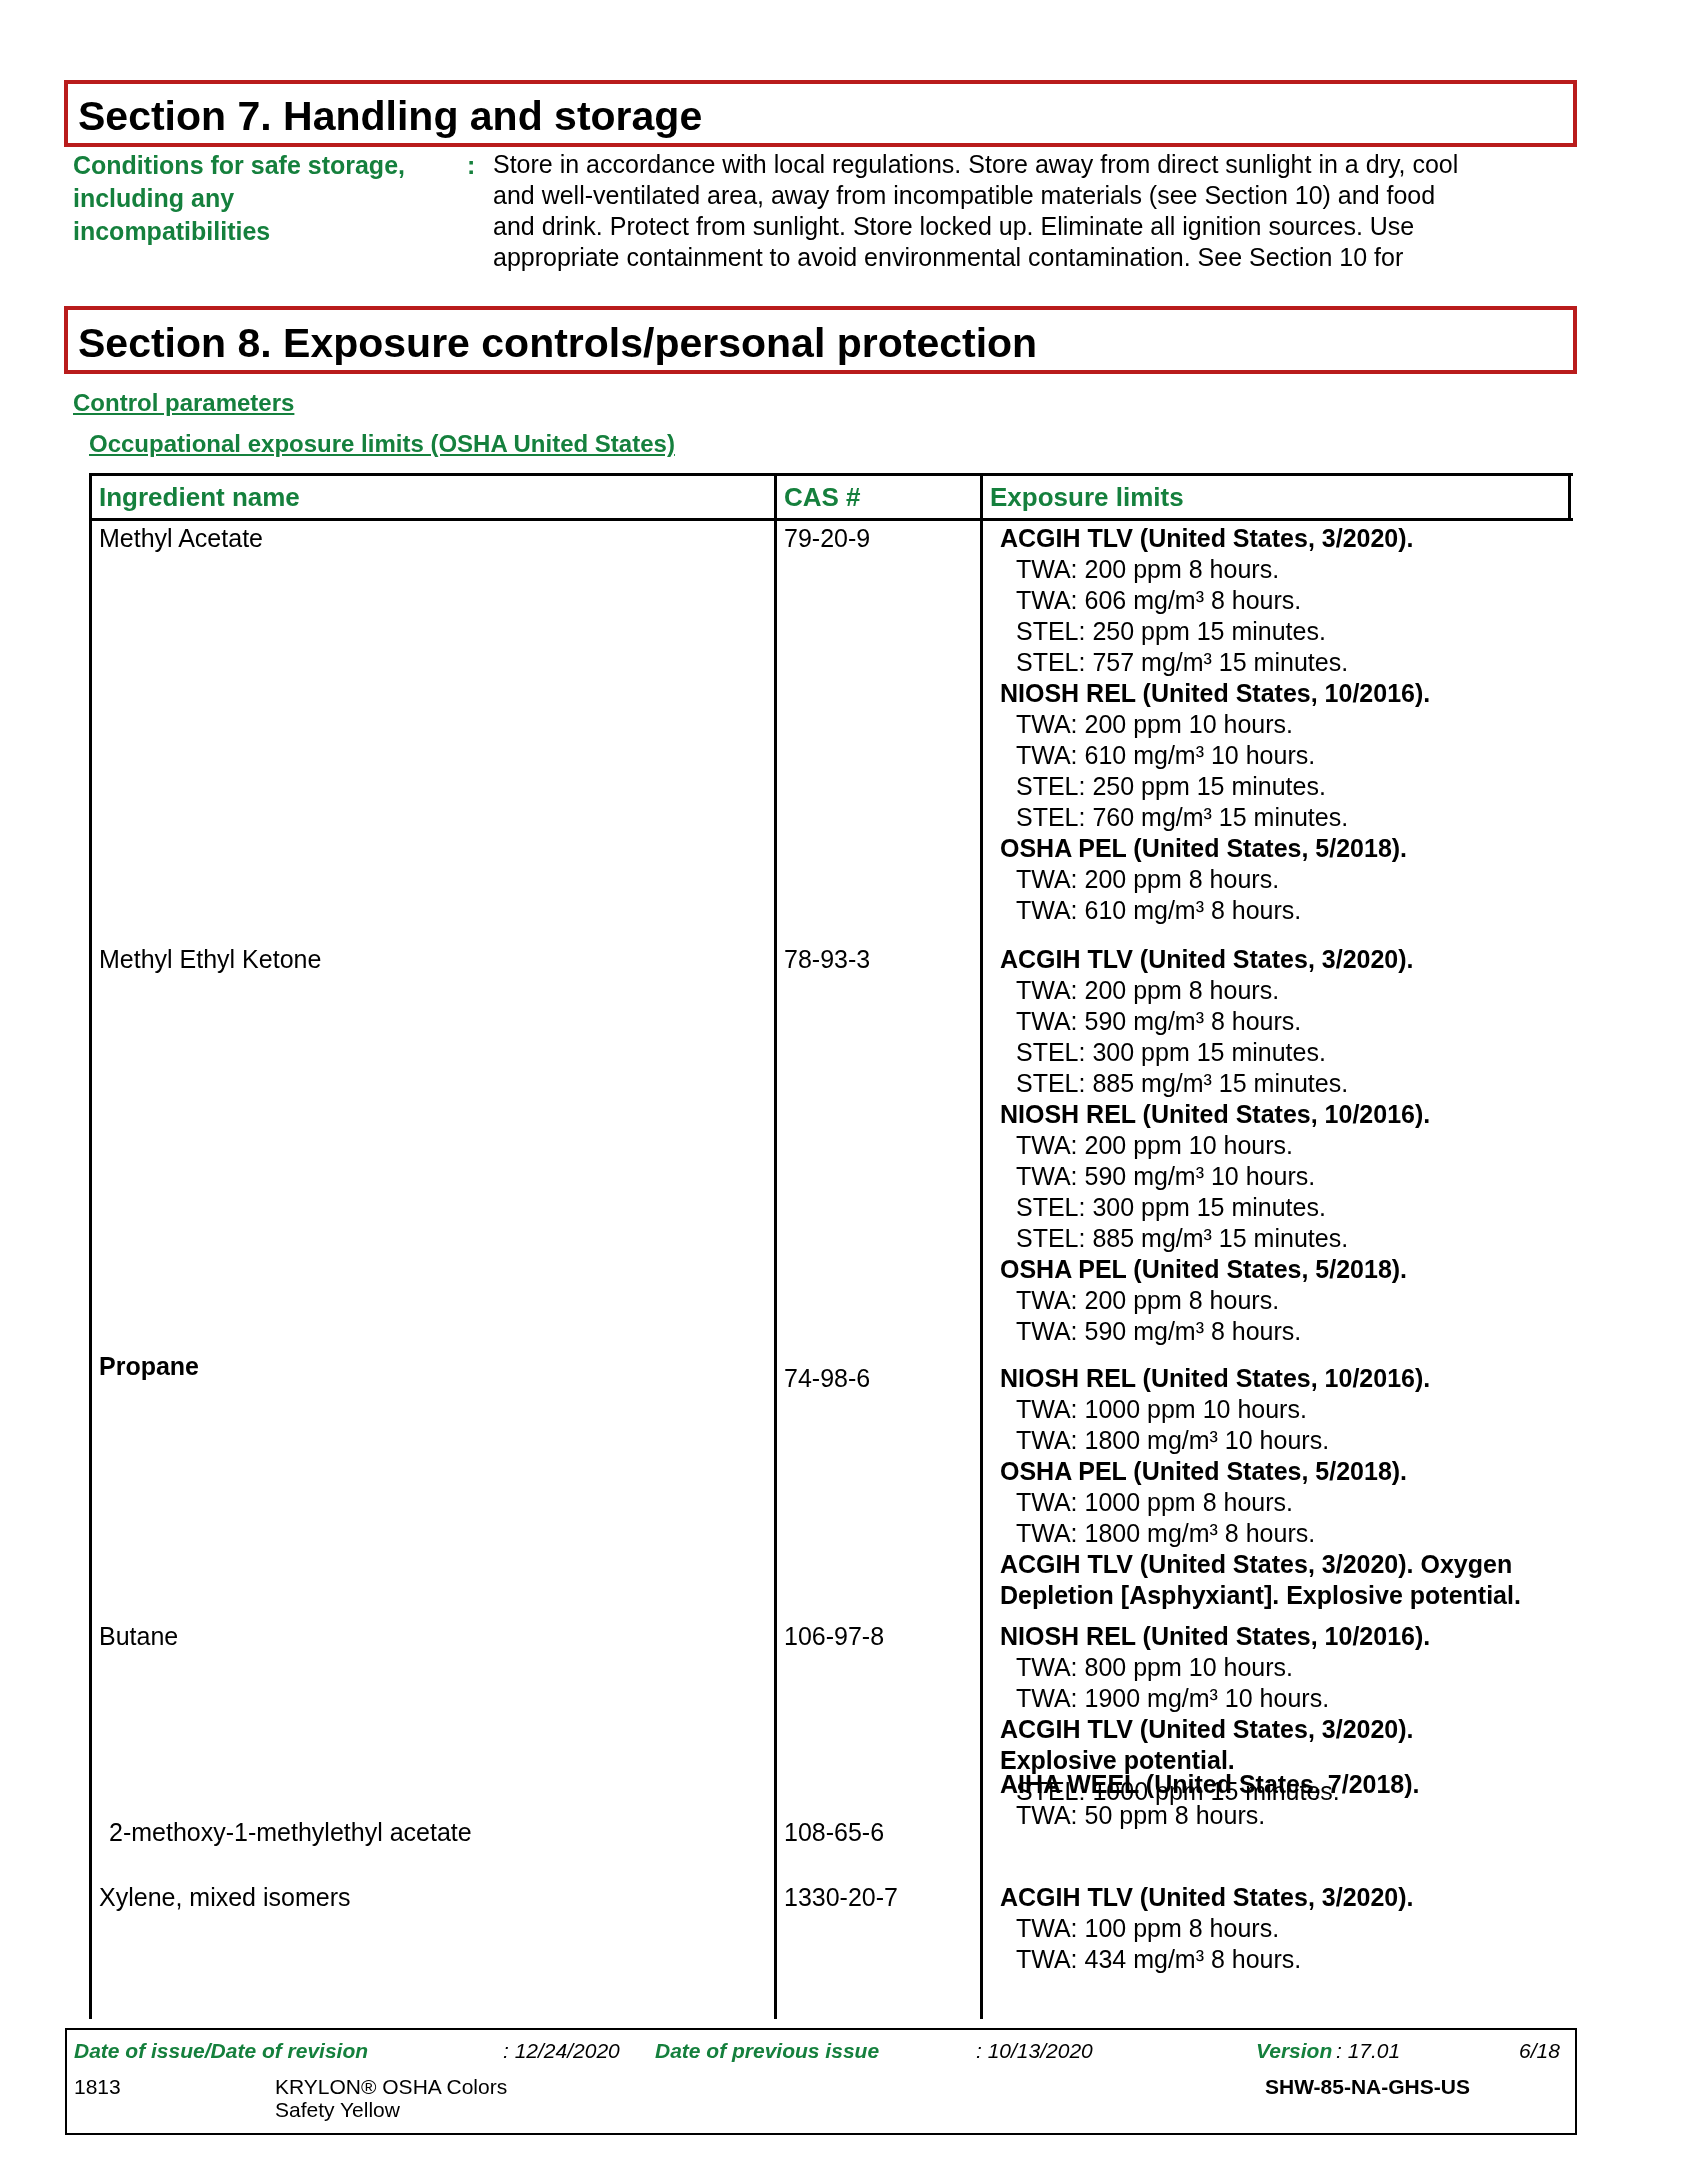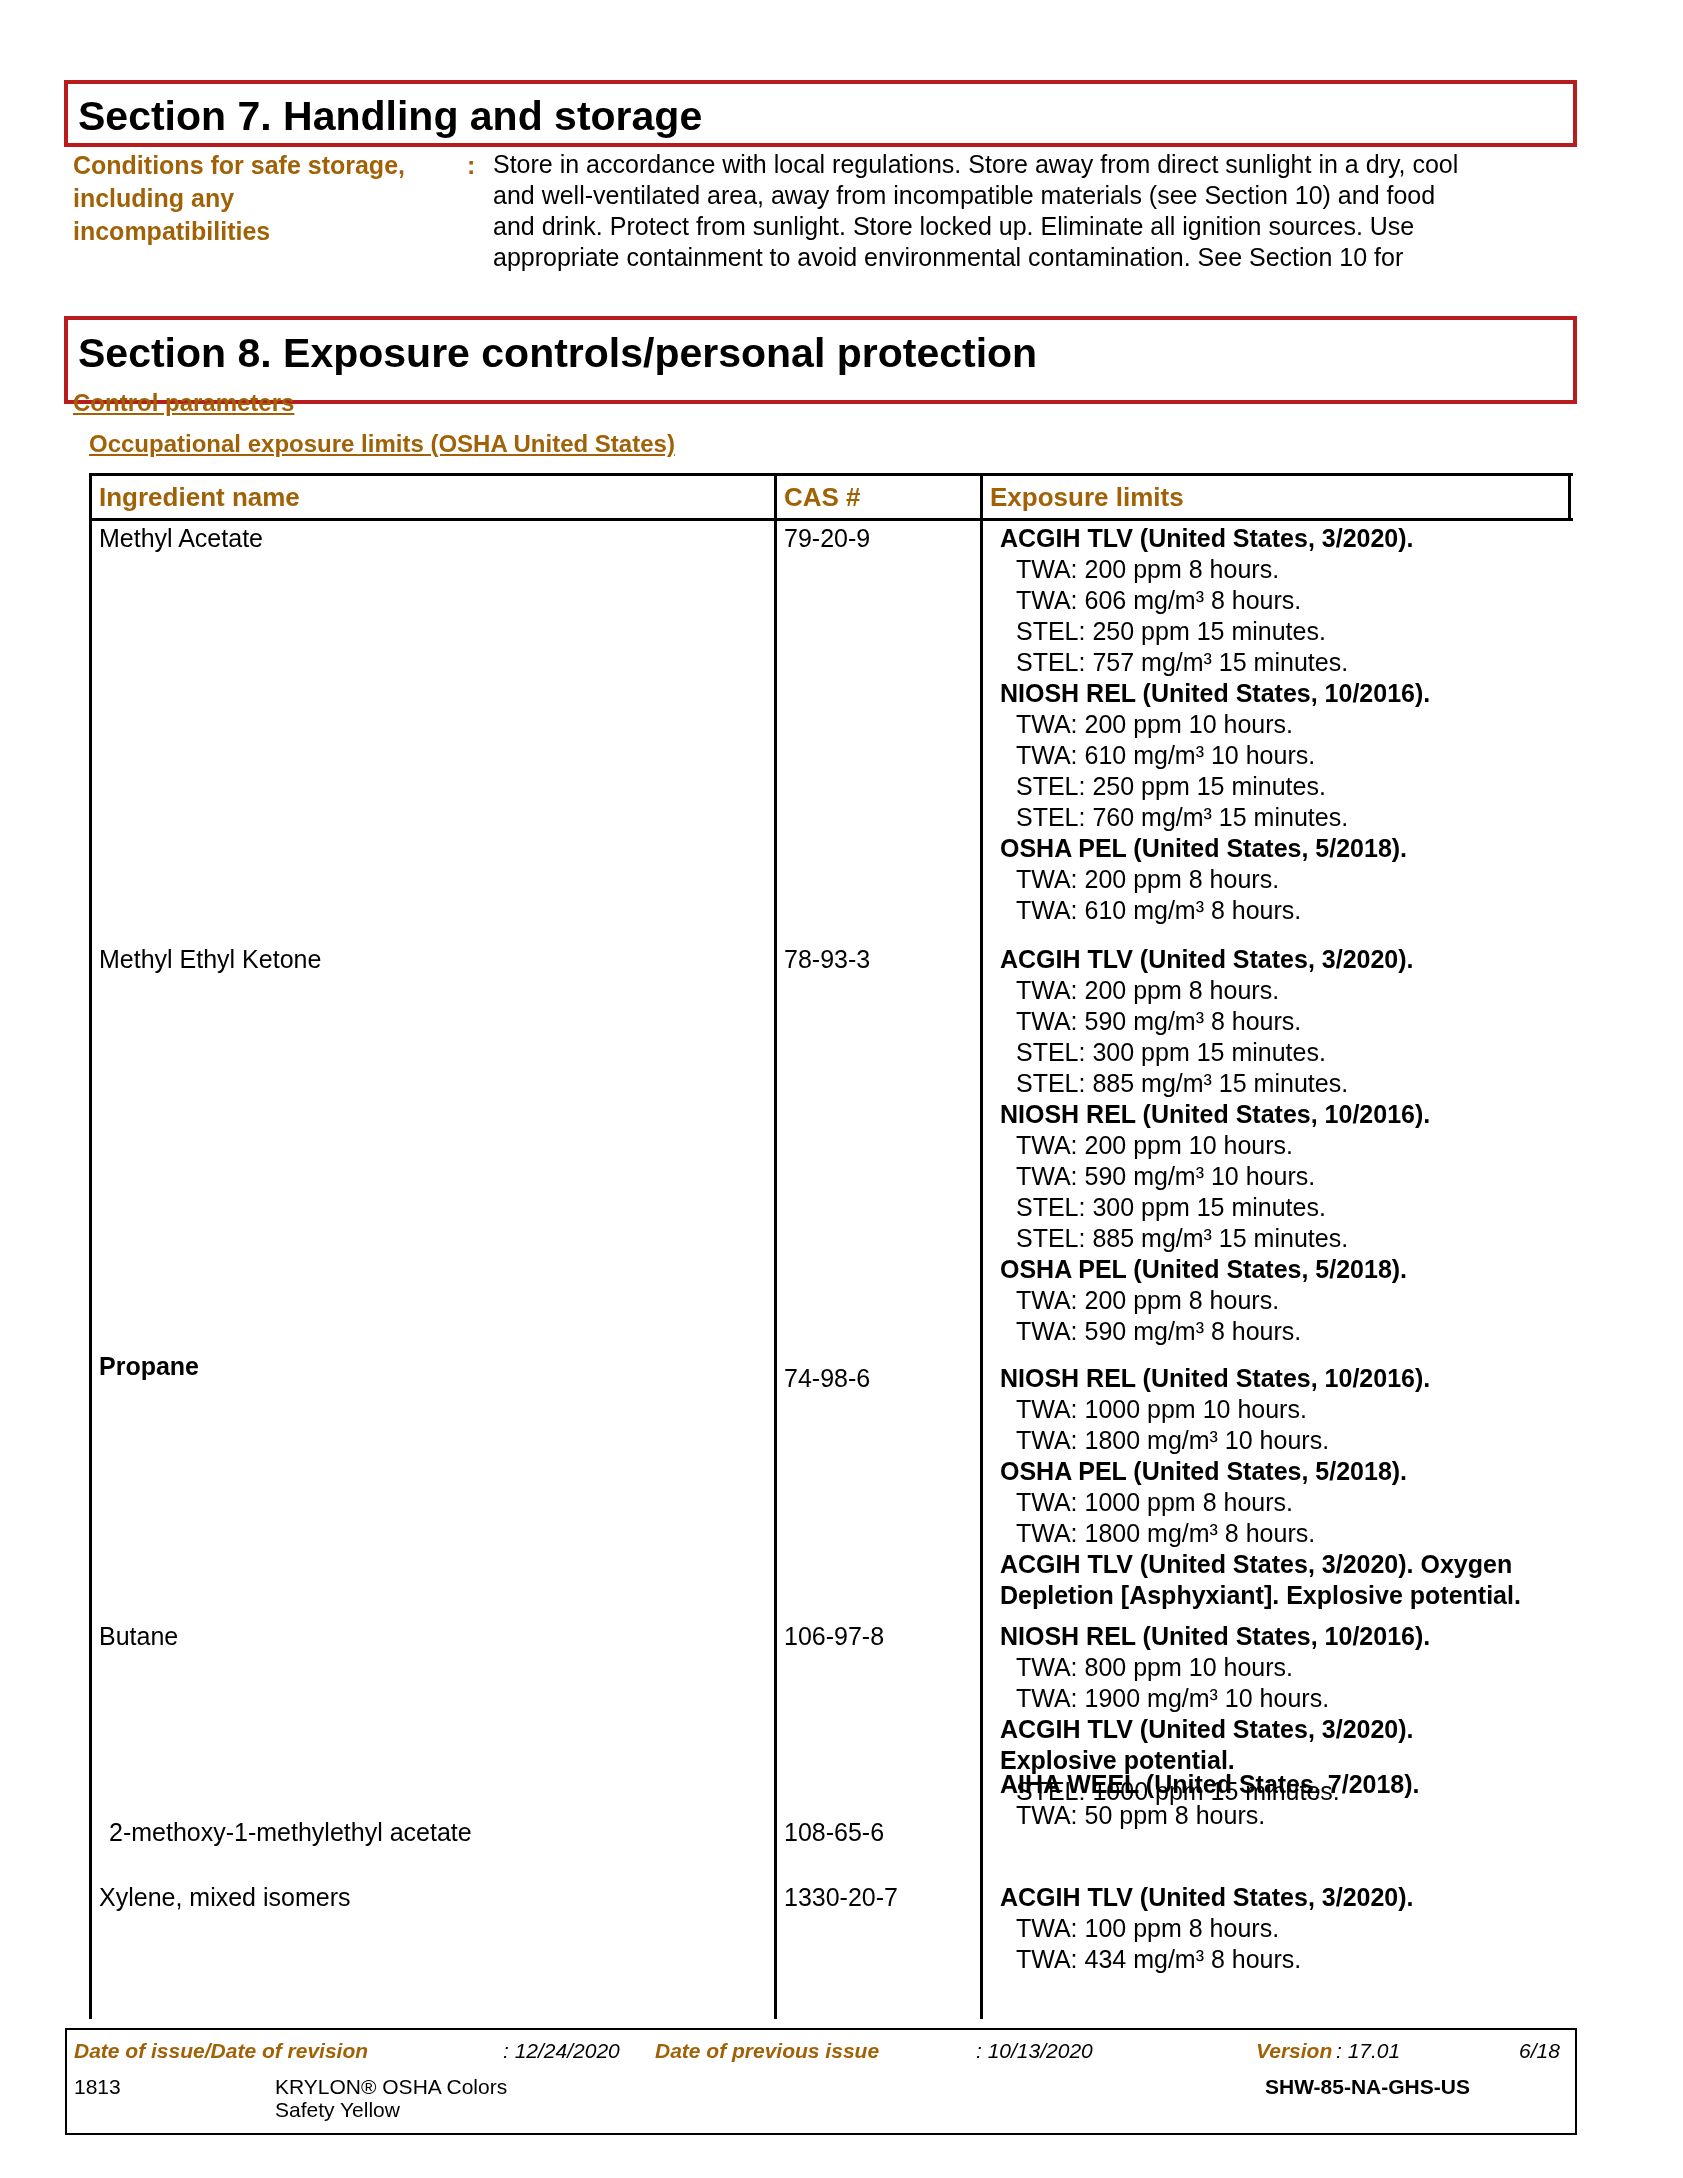--- a/index.html
+++ b/index.html
@@ -5,24 +5,24 @@
   html, body { margin: 0; padding: 0; background: #ffffff; }
   body { width: 1683px; height: 2178px; position: relative; overflow: hidden;
          font-family: "Liberation Sans", "DejaVu Sans", sans-serif; color: #000; }
   .abs { position: absolute; }
 
   .section-box { position: absolute; left: 64px; width: 1513px; border: 4px solid #b91c1c; box-sizing: border-box; }
   .section-title { position: absolute; left: 10px; font-weight: bold; font-size: 41px; line-height: 1; white-space: nowrap; }
 
   #s7 { top: 80px; height: 67px; }
   #s7 .section-title { top: 12px; }
-  #s8 { top: 316px; height: 88px; }
+  #s8 { top: 306px; height: 68px; }
   #s8 .section-title { top: 13px; }
 
-  .blue { color: #a16207; }
+  .blue { color: #15803d; }
   .cond-label { left: 73px; top: 149px; font-size: 25px; font-weight: bold; line-height: 33px; }
   .cond-colon { left: 467px; top: 149px; font-size: 25px; font-weight: bold; line-height: 33px; }
   .cond-text { left: 493px; top: 149px; width: 1069px; font-size: 25px; line-height: 31px; }
   .cond-text span { display: block; white-space: nowrap; }
 
   .link { font-weight: bold; text-decoration: underline; font-size: 24px; line-height: 1; white-space: nowrap; }
   #ctrl-params { left: 73px; top: 391px; }
   #oel-title { left: 89px; top: 432px; }
 
   

